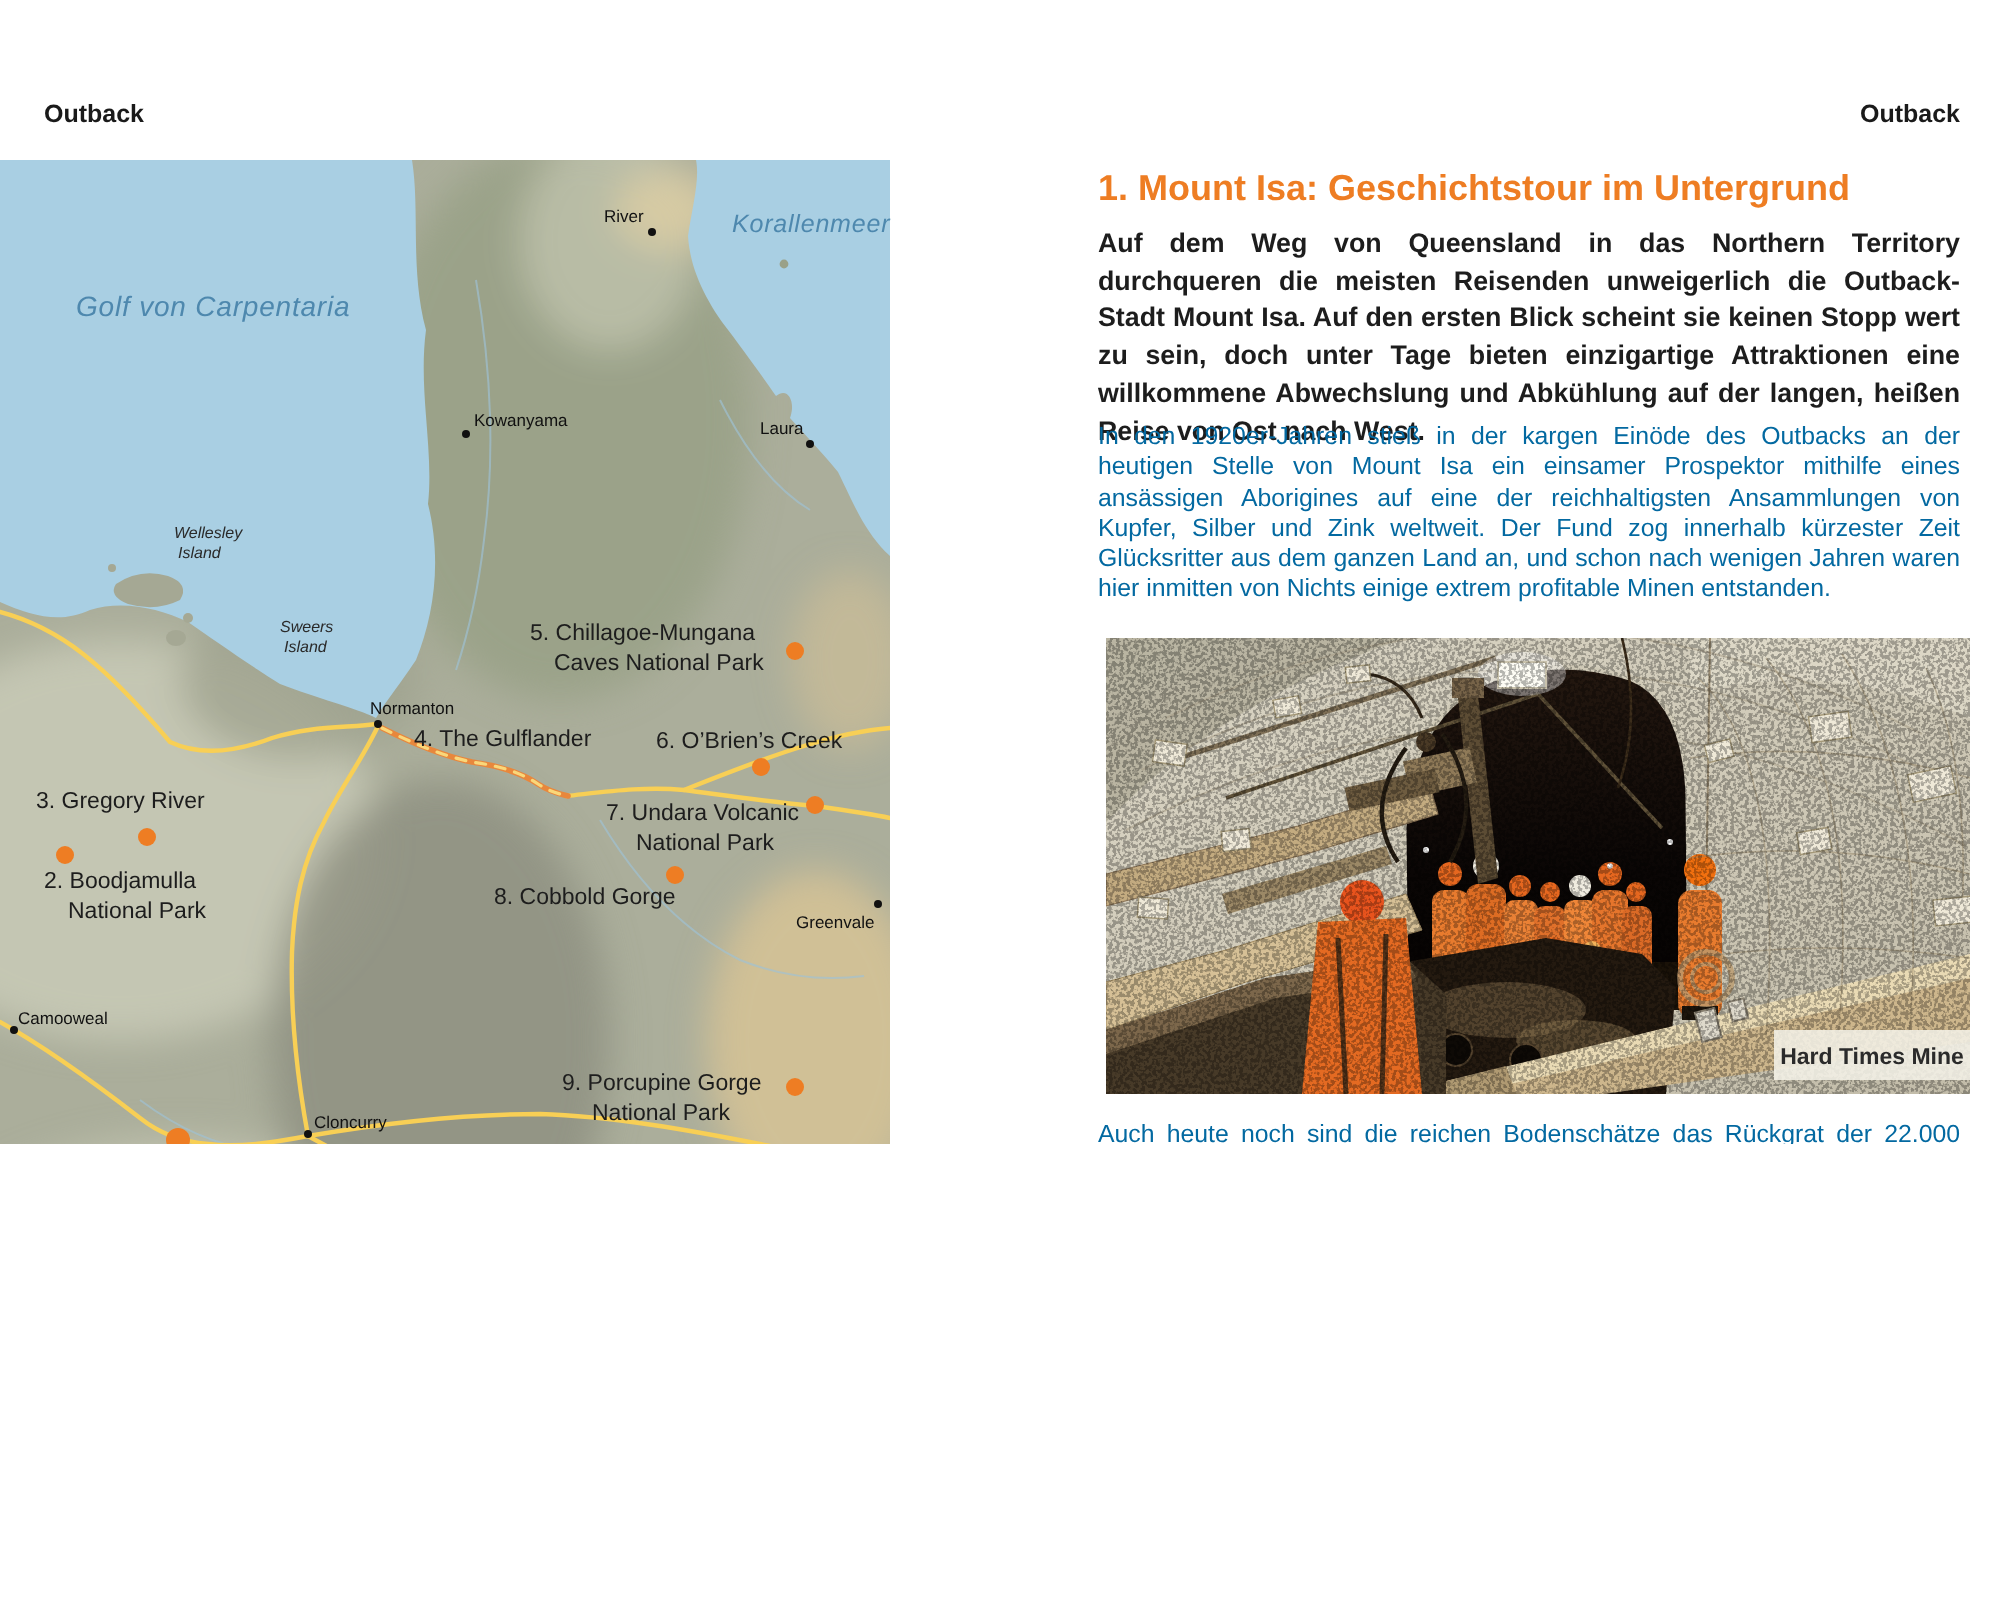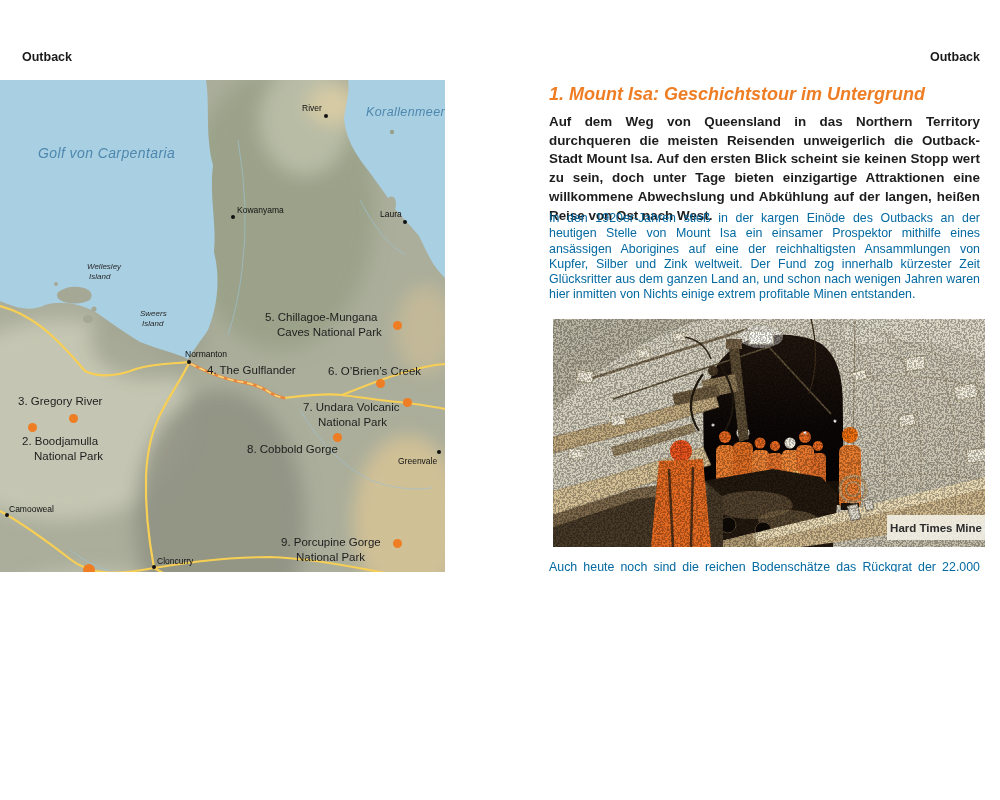--- a/index.html
+++ b/index.html
@@ -18,21 +18,21 @@
   .poi-line{font-size:11.5px;color:#1d1d1d;}
   .city-line{font-size:8.5px;color:#111;}
   .sea-lbl{font-style:italic;color:var(--sealabel,#4e88ae);letter-spacing:.4px;}
   .isl-line{font-size:8px;font-style:italic;color:#2a2a2a;margin-left:40px;}
   .dot{position:absolute;border-radius:50%;}
   .city-dot{width:4px;height:4px;background:#111;}
   .poi-dot{background:var(--accent,#ee7d23);}
 
   
   .title{position:absolute;left:549px;top:72px;width:431px;font-size:18px;font-weight:bold;
-         color:var(--accent,#ee7d23);font-style:italic;}
+         color:var(--accent,#ee7d23);}
   .intro{position:absolute;left:549px;top:113px;width:431px;font-size:13.4px;line-height:18.7px;
          font-weight:bold;text-align:justify;color:#1d1d1d;margin:0;}
   .bodyp{position:absolute;left:549px;width:431px;font-size:12.4px;line-height:15.3px;
          text-align:justify;color:#0369a1;margin:0;}
   #p1{top:211px;} #p2{top:560px;} #p3{top:682px;}
   figure.photo{position:absolute;left:553px;top:319px;width:432px;height:228px;margin:0;text-align:center;}
 </style>
 </head>
 <body>
 

